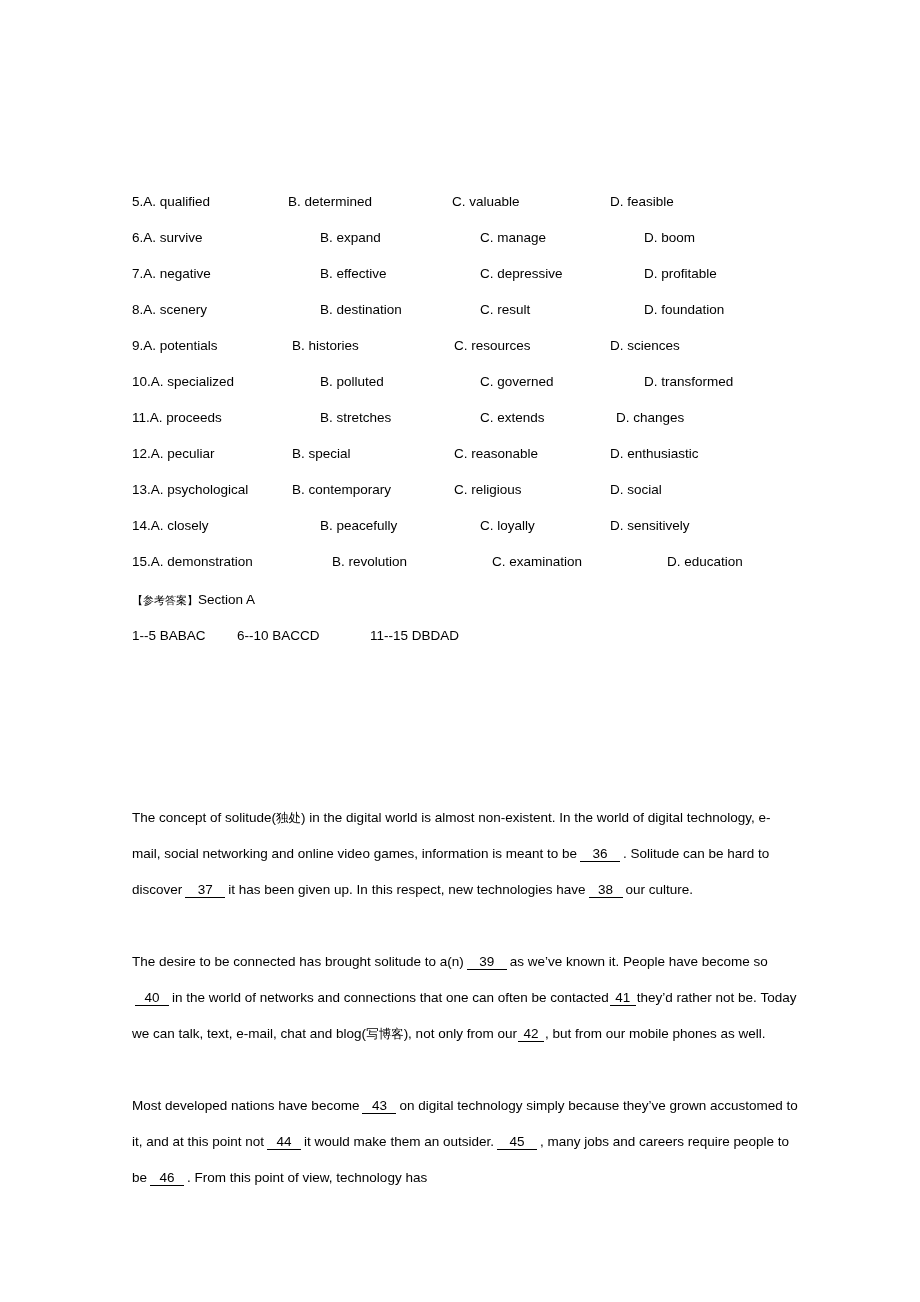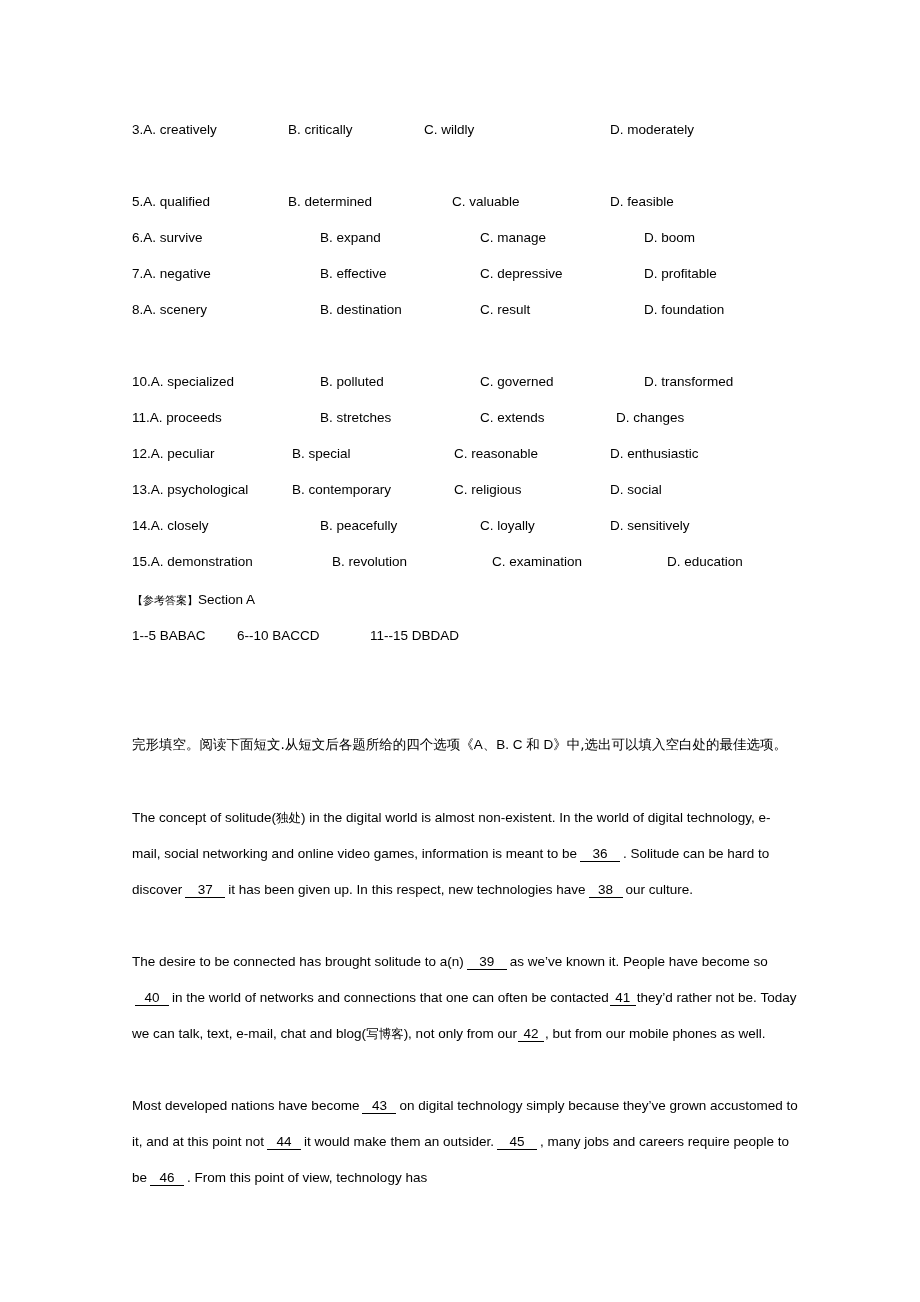--- a/index.html
+++ b/index.html
@@ -101,26 +101,20 @@
     min-width: 34px;
   }
   .blank.narrow { min-width: 26px; margin: 0 1px; }
   .blank.wide { min-width: 40px; }
 </style>
 </head>
 <body>
 
 <div class="page">
 
-  <div class="opt-row" style="top:120px">
-    <span class="opt-cell" style="left:0px">3.A. creatively</span>
-    <span class="opt-cell" style="left:156px">B. critically</span>
-    <span class="opt-cell" style="left:292px">C. wildly</span>
-    <span class="opt-cell" style="left:478px">D. moderately</span>
-  </div>
 
 
   <div class="opt-row" style="top:192px">
     <span class="opt-cell" style="left:0px">5.A. qualified</span>
     <span class="opt-cell" style="left:156px">B. determined</span>
     <span class="opt-cell" style="left:320px">C. valuable</span>
     <span class="opt-cell" style="left:478px">D. feasible</span>
   </div>
 
   <div class="opt-row" style="top:228px">
@@ -137,20 +131,26 @@
     <span class="opt-cell" style="left:512px">D. profitable</span>
   </div>
 
   <div class="opt-row" style="top:300px">
     <span class="opt-cell" style="left:0px">8.A. scenery</span>
     <span class="opt-cell" style="left:188px">B. destination</span>
     <span class="opt-cell" style="left:348px">C. result</span>
     <span class="opt-cell" style="left:512px">D. foundation</span>
   </div>
 
+  <div class="opt-row" style="top:336px">
+    <span class="opt-cell" style="left:0px">9.A. potentials</span>
+    <span class="opt-cell" style="left:160px">B. histories</span>
+    <span class="opt-cell" style="left:322px">C. resources</span>
+    <span class="opt-cell" style="left:478px">D. sciences</span>
+  </div>
 
   <div class="opt-row" style="top:372px">
     <span class="opt-cell" style="left:0px">10.A. specialized</span>
     <span class="opt-cell" style="left:188px">B. polluted</span>
     <span class="opt-cell" style="left:348px">C. governed</span>
     <span class="opt-cell" style="left:512px">D. transformed</span>
   </div>
 
   <div class="opt-row" style="top:408px">
     <span class="opt-cell" style="left:0px">11.A. proceeds</span>
@@ -190,23 +190,20 @@
   <div class="answer-head" style="top:590px">
     <span class="cjk">【参考答案】</span><span>Section A</span>
   </div>
 
   <div class="answer-line" style="top:626px;width:700px;height:20px">
     <span class="answer-seg" style="left:0px">1--5 BABAC</span>
     <span class="answer-seg" style="left:105px">6--10 BACCD</span>
     <span class="answer-seg" style="left:238px">11--15 DBDAD</span>
   </div>
 
-  <div class="instruction" style="top:726px">
-    <span class="cjk">完形填空。阅读下面短文.从短文后各题所给的四个选项《</span><span>A、B. C 和 D</span><span class="cjk">》中,选出可以填入空白</span><span class="cjk">处的最佳选项。</span>
-  </div>
 
   <div class="para" style="top:800px">
     <span>The concept of solitude(</span><span class="cjk">独处</span><span>) in the digital world is almost non-existent. In the world of digital technology, e-mail, social networking and online video games, information is meant to be</span><span class="blank wide">36</span><span>. Solitude can be hard to discover</span><span class="blank wide">37</span><span>it has been given up. In this respect, new technologies have</span><span class="blank">38</span><span>our culture.</span>
   </div>
 
   <div class="para" style="top:944px">
     <span>The desire to be connected has brought solitude to a(n)</span><span class="blank wide">39</span><span>as we’ve known it. People have become so</span><span class="blank">40</span><span>in the world of networks and connections that one can often be contacted</span><span class="blank narrow">41</span><span>they’d rather not be. Today we can talk, text, e-mail, chat and blog(</span><span class="cjk">写博客</span><span>), not only from our</span><span class="blank narrow">42</span><span>, but from our mobile phones as well.</span>
   </div>
 
   <div class="para" style="top:1088px">

